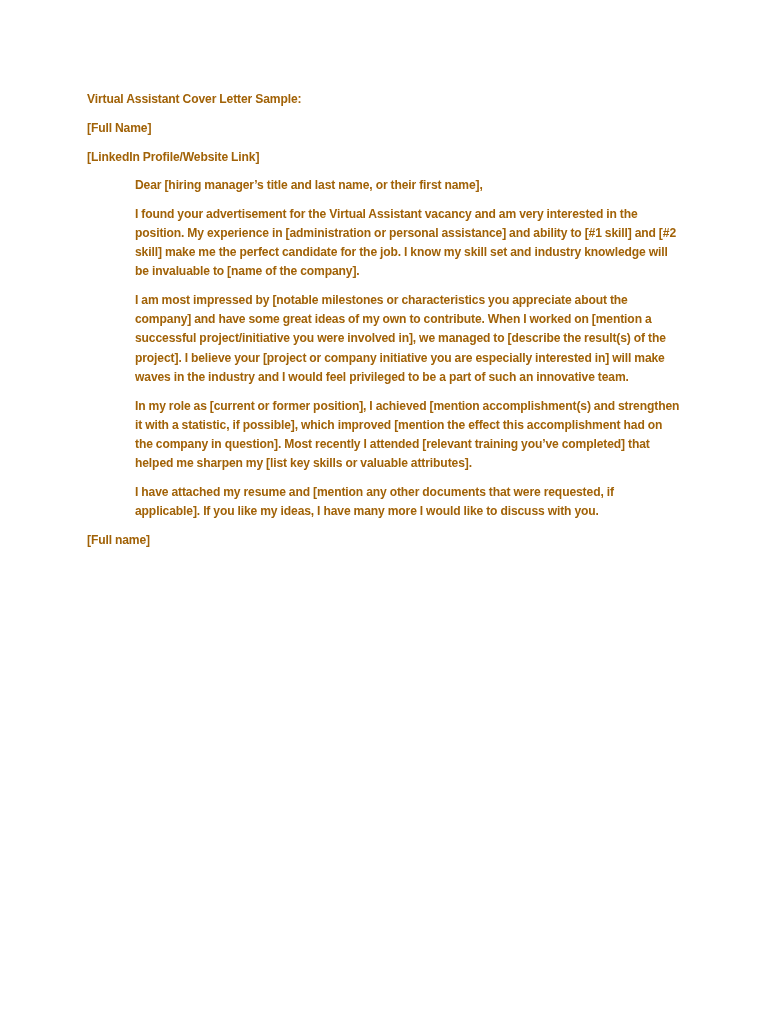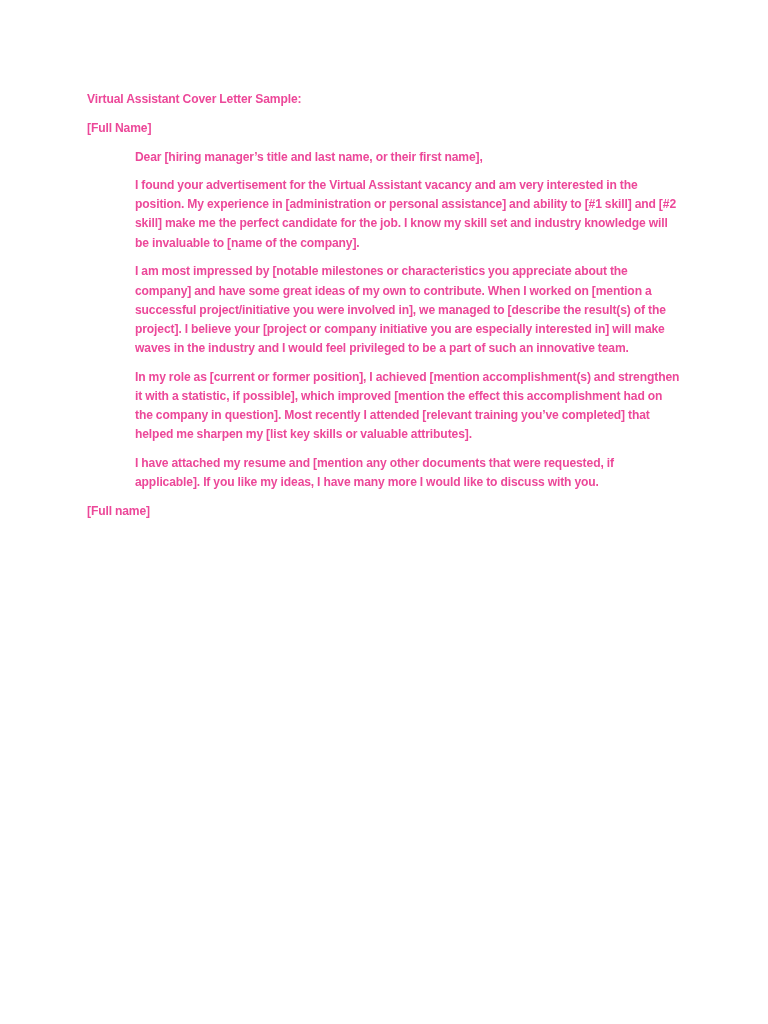--- a/index.html
+++ b/index.html
@@ -27,21 +27,21 @@
   
   #letter {
     position: absolute;
     left: 87px;
     top: 90px;
     width: 594px;
   }
 
   .line,
   .para {
-    color: #ec4899;
+    color: #a16207;
     font-size: 12.1px;
     font-weight: 700;
     line-height: 19.1px;
     letter-spacing: -0.12px;
     word-spacing: -0.2px;
     text-align: left;
     margin: 0;
     -moz-font-feature-settings: "liga" 1;
     font-feature-settings: "liga" 1;
   }
@@ -66,20 +66,21 @@
 
 <div id="page">
   <div id="letter">
 
     <div class="line">Virtual Assistant Cover Letter Sample:</div>
 
     <div class="line">[Full Name]</div>
 
 
 
+    <div class="line">[LinkedIn Profile/Website Link]</div>
 
     <p class="para salutation">Dear [hiring manager’s title and last name, or their first name],</p>
 
     <p class="para">I found your advertisement for the Virtual Assistant vacancy and am very interested in the position. My experience in [administration or personal assistance] and ability to [#1 skill] and [#2 skill] make me the perfect candidate for the job. I know my skill set and industry knowledge will be invaluable to [name of the company].</p>
 
     <p class="para">I am most impressed by [notable milestones or characteristics you appreciate about the company] and have some great ideas of my own to contribute. When I worked on [mention a successful project/initiative you were involved in], we managed to [describe the result(s) of the project]. I believe your [project or company initiative you are especially interested in] will make waves in the industry and I would feel privileged to be a part of such an innovative team.</p>
 
     <p class="para">In my role as [current or former position], I achieved [mention accomplishment(s) and strengthen it with a statistic, if possible], which improved [mention the effect this accomplishment had on the company in question]. Most recently I attended [relevant training you’ve completed] that helped me sharpen my [list key skills or valuable attributes].</p>
 
     <p class="para">I have attached my resume and [mention any other documents that were requested, if applicable]. If you like my ideas, I have many more I would like to discuss with you.</p>

